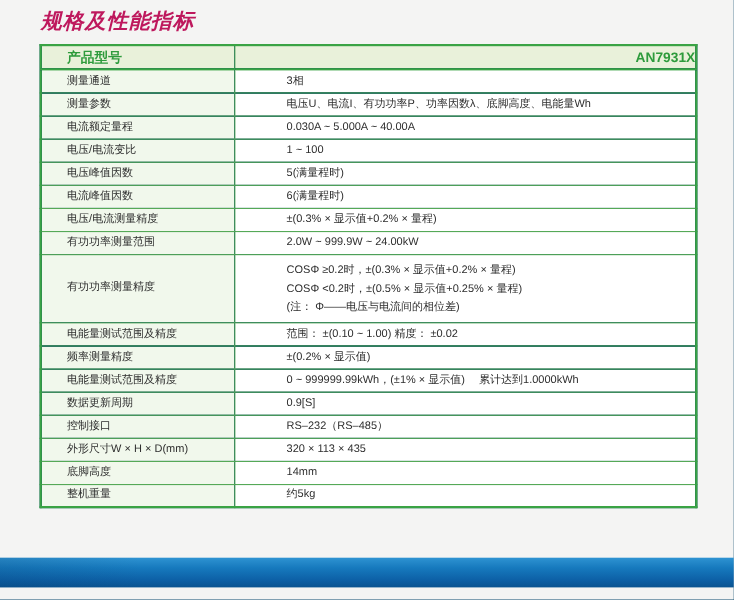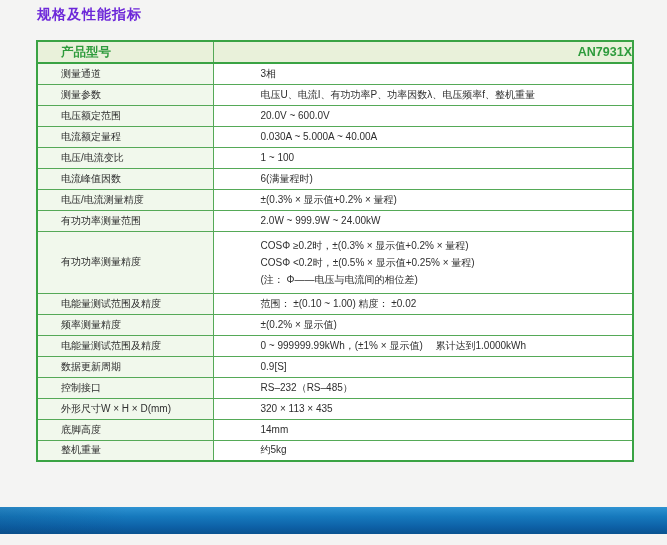--- a/index.html
+++ b/index.html
@@ -5,22 +5,23 @@
   html,body{margin:0;padding:0;}
   body{
     width:667px;height:545px;
     background:#f4f4f3;
     font-family:"Liberation Sans","DejaVu Sans",sans-serif;
     position:relative;overflow:hidden;
   }
   .page{position:absolute;inset:0;}
   .title{
     position:absolute;left:37px;top:6px;margin:0;
-    font-size:14px;font-weight:bold;color:#6d28d9;
+    font-size:19px;font-weight:bold;color:#be185d;
     letter-spacing:1px;
+    font-style:italic;
   }
   .spec-table-wrap{
     position:absolute;left:36px;top:40px;width:596px;
   }
   table.spec-table{
     width:596px;table-layout:fixed;
     border-collapse:collapse;
     border:2px solid #3aa344;
     background:#0c4a6e;
   }
@@ -81,33 +82,33 @@
           <th class="header-value">AN7931X</th>
         </tr>
       </thead>
       <tbody id="spec-rows">
           <tr>
             <td class="label-cell">测量通道</td>
             <td class="value-cell">3相</td>
           </tr>
           <tr>
             <td class="label-cell">测量参数</td>
-            <td class="value-cell">电压U、电流I、有功功率P、功率因数λ、电压频率f、整机重量</td>
-          </tr>
-          <tr>
-            <td class="label-cell">电压额定范围</td>
-            <td class="value-cell">20.0V ~ 600.0V</td>
+            <td class="value-cell">电压U、电流I、有功功率P、功率因数λ、底脚高度、电能量Wh</td>
           </tr>
           <tr>
             <td class="label-cell">电流额定量程</td>
             <td class="value-cell">0.030A ~ 5.000A ~ 40.00A</td>
           </tr>
           <tr>
             <td class="label-cell">电压/电流变比</td>
             <td class="value-cell">1 ~ 100</td>
+          </tr>
+          <tr>
+            <td class="label-cell">电压峰值因数</td>
+            <td class="value-cell">5(满量程时)</td>
           </tr>
           <tr>
             <td class="label-cell">电流峰值因数</td>
             <td class="value-cell">6(满量程时)</td>
           </tr>
           <tr>
             <td class="label-cell">电压/电流测量精度</td>
             <td class="value-cell">±(0.3% × 显示值+0.2% × 量程)</td>
           </tr>
           <tr>

